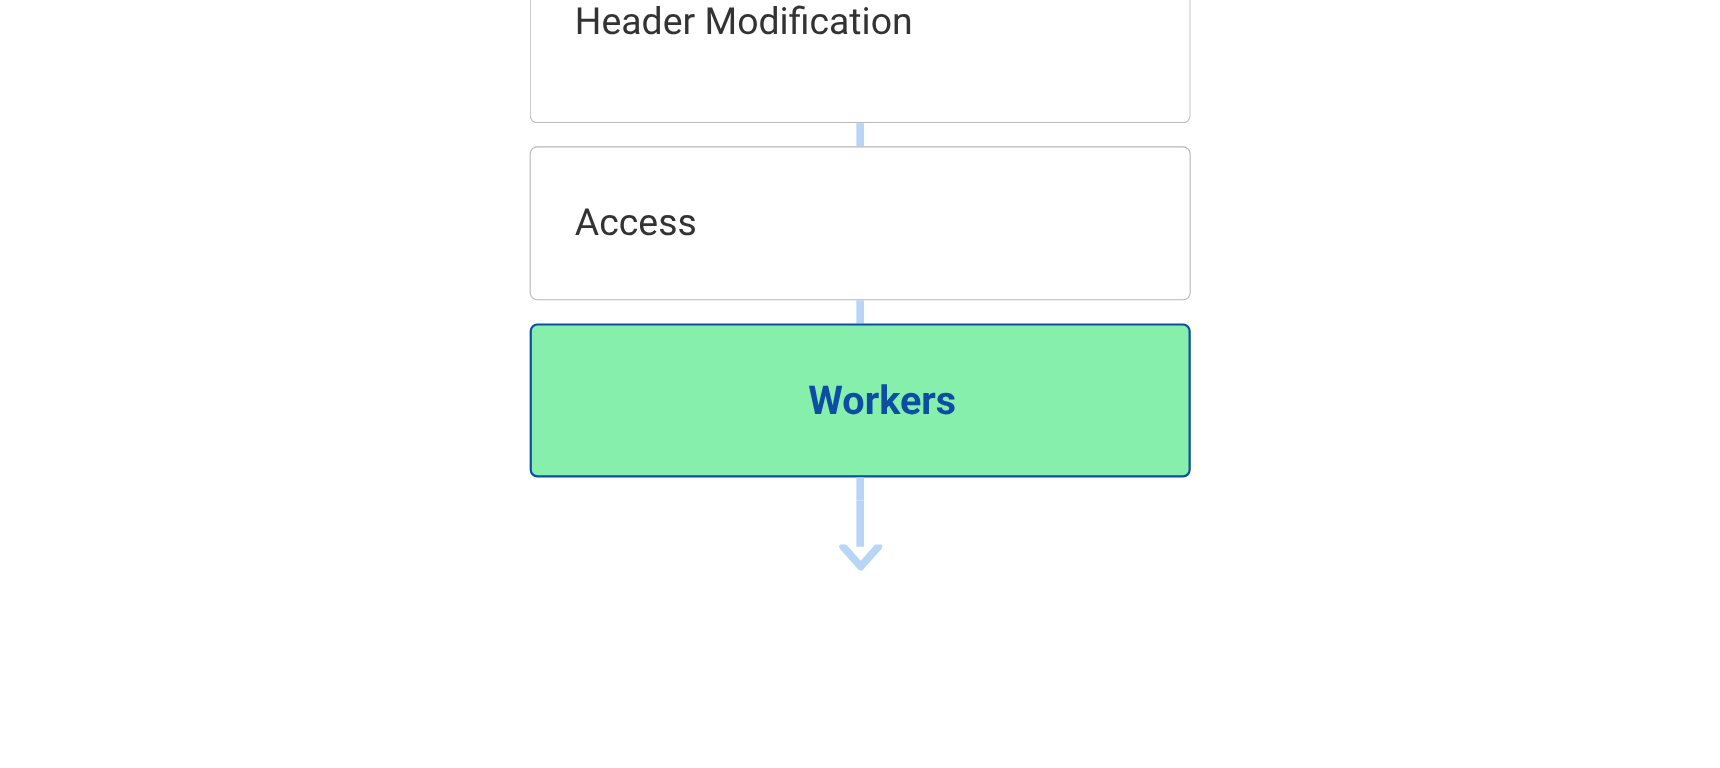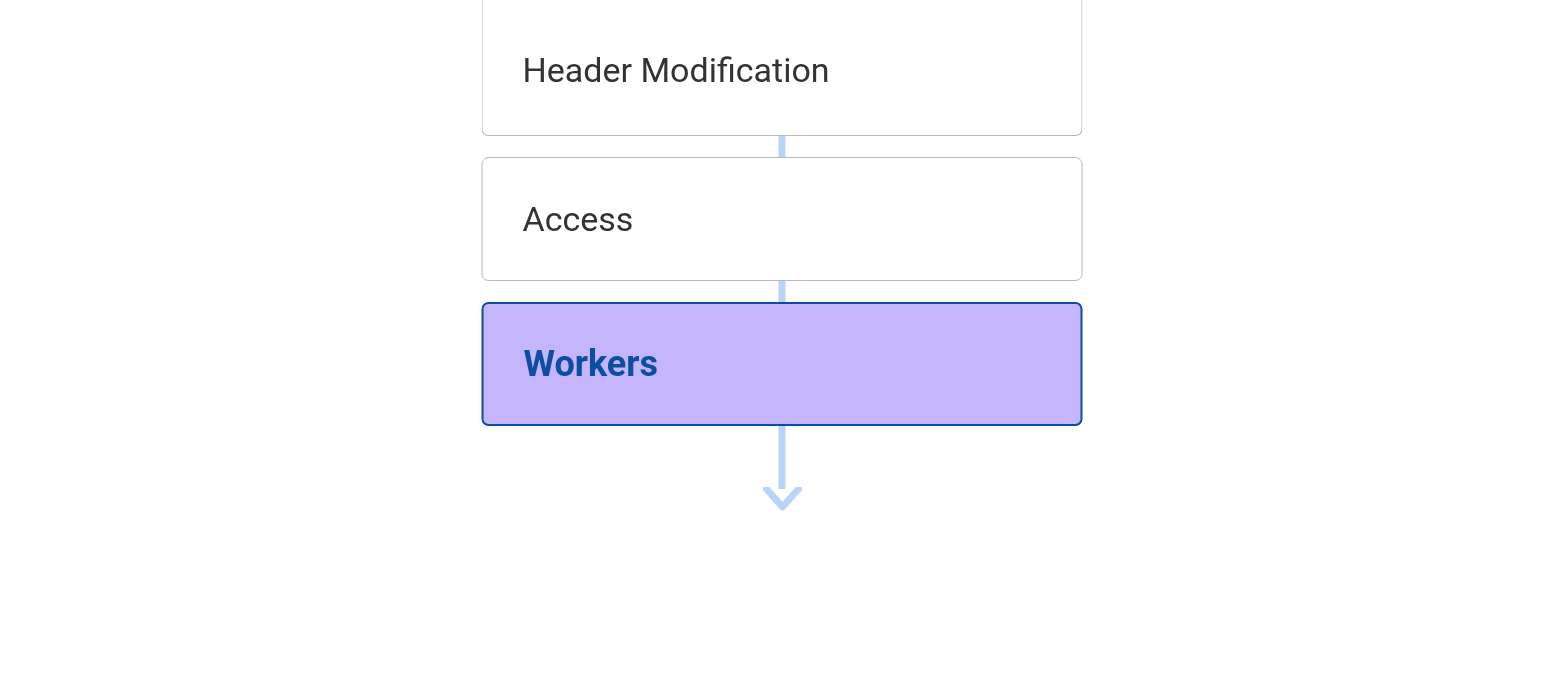--- a/index.html
+++ b/index.html
@@ -20,45 +20,45 @@
       left: 50%;
       transform: translateX(-50%);
       top: 0;
       width: 601px;
       display: flex;
       flex-direction: column;
       align-items: center;
     }
     .flow-box {
       width: 601px;
-      height: 124px;
+      height: 140px;
       border: 1.5px solid #b8b8b8;
       border-radius: 7px;
       background: #ffffff;
       display: flex;
       align-items: center;
       padding-left: 40px;
       font-size: 34px;
       color: #333333;
       font-weight: 400;
     }
     .flow-box.first {
       border-top: none;
       border-top-left-radius: 0;
       border-top-right-radius: 0;
-      height: 136px;
+      height: 112px;
       align-items: flex-start;
-      padding-top: 50px;
     }
     .flow-box.highlighted {
       border: 2.5px solid #0b4ea2;
-      background: #c4b5fd;
+      background: #86efac;
       color: #0b4ea2;
       font-weight: 700;
       font-size: 36px;
+      justify-content: center;
     }
     .connector {
       width: 7px;
       height: 21px;
       background: #b8d4f7;
     }
     .connector-arrow {
       display: flex;
       flex-direction: column;
       align-items: center;

